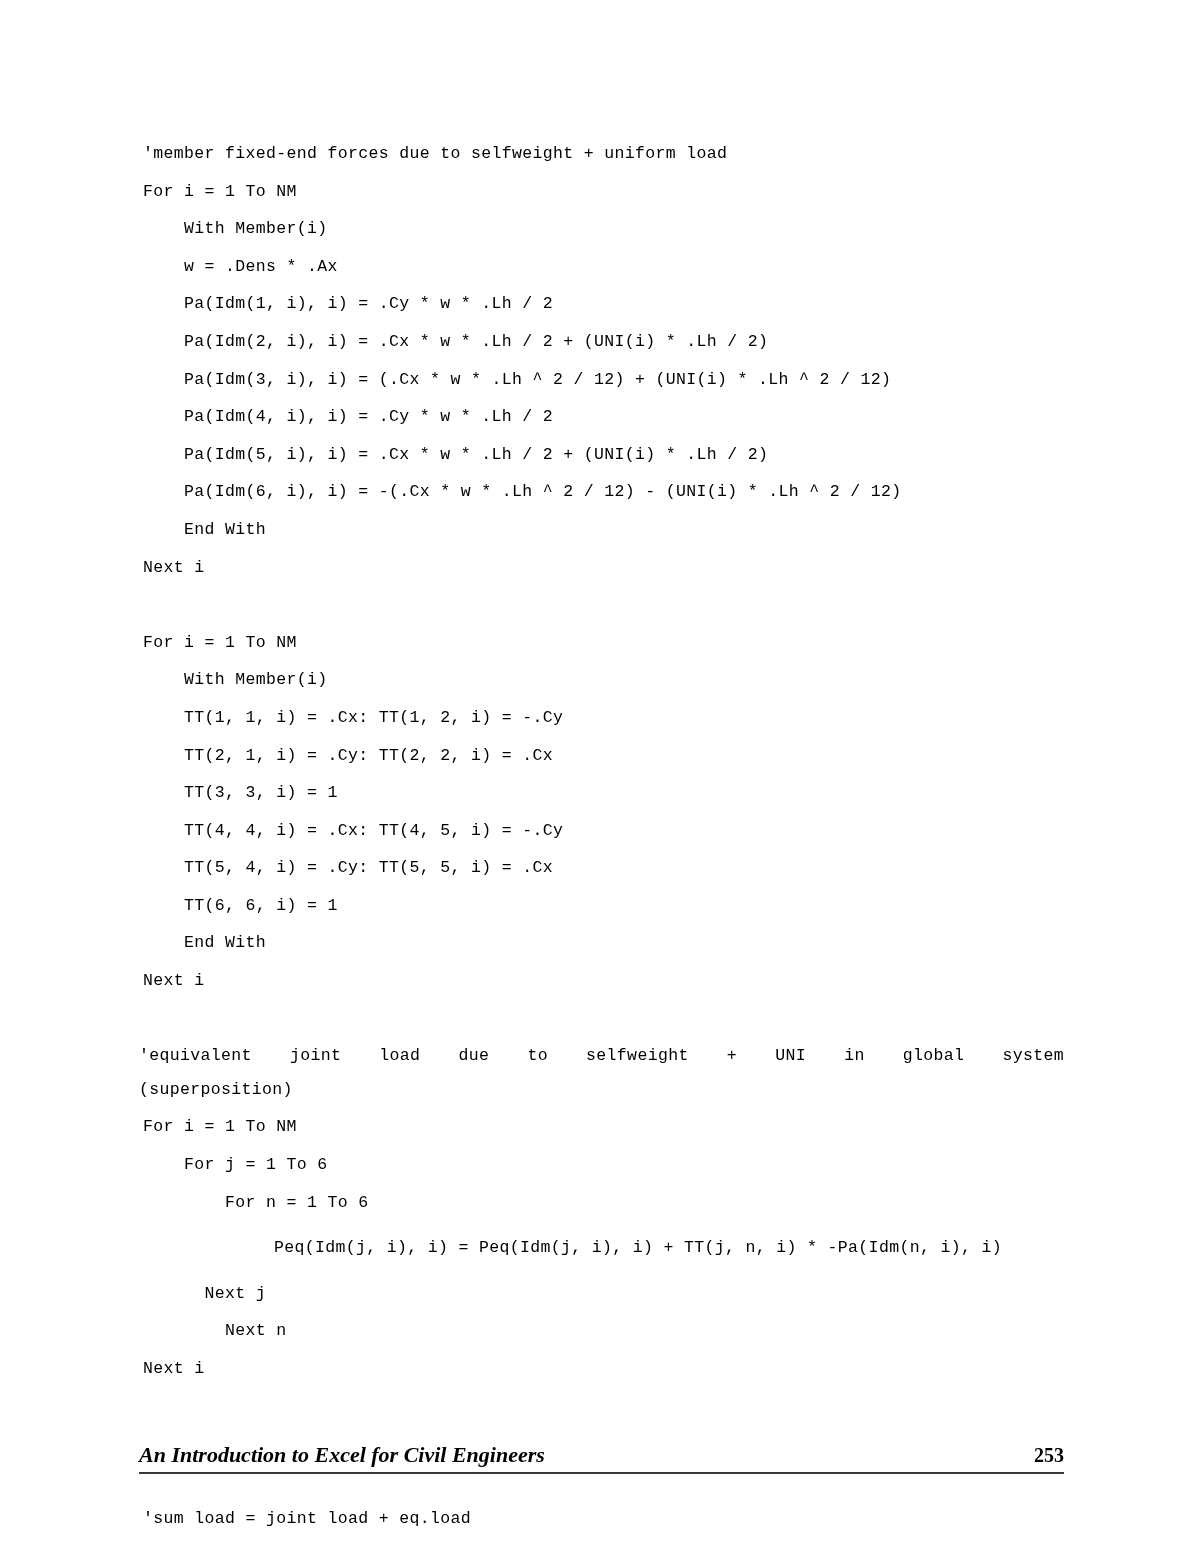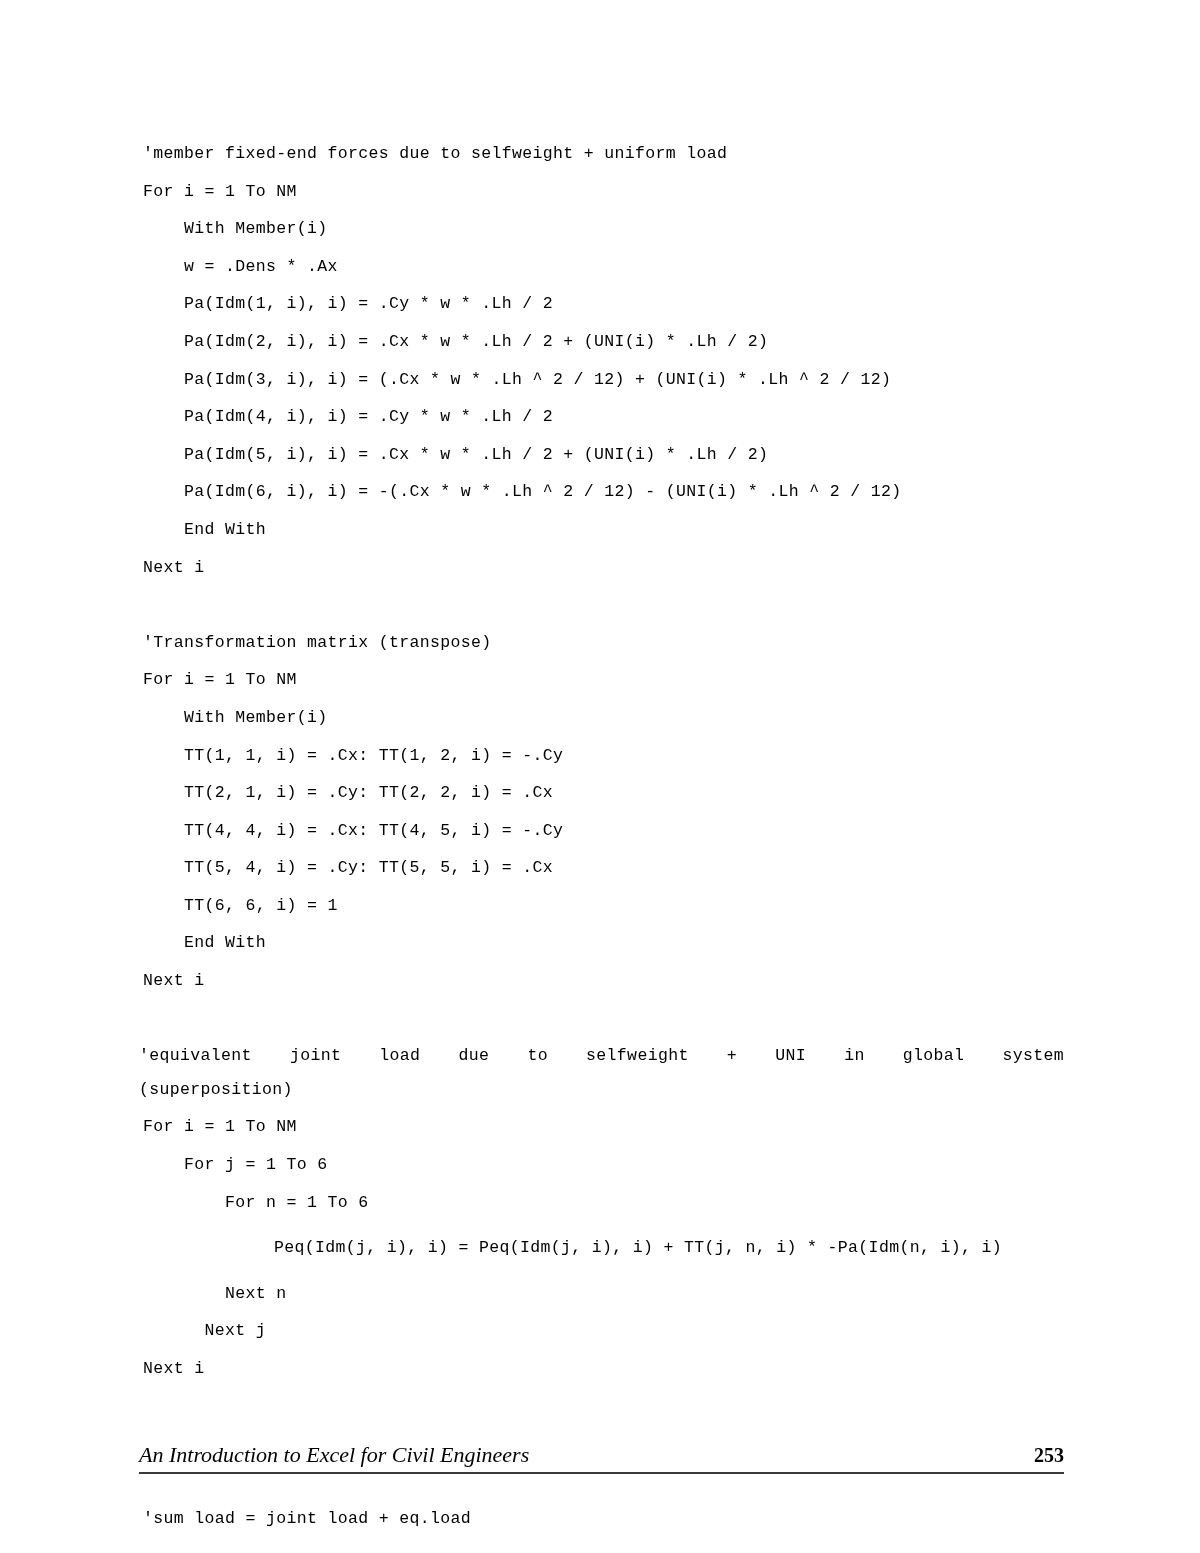--- a/index.html
+++ b/index.html
@@ -78,21 +78,21 @@
   .footer-row {
     display: flex;
     align-items: baseline;
     justify-content: space-between;
     padding-bottom: 4px;
     border-bottom: 2.2px solid #3a3a3a;
   }
   .footer-title {
     font-family: "Liberation Serif", "DejaVu Serif", serif;
     font-style: italic;
-    font-weight: 400;
+    font-weight: 700;
     font-size: 22px;
     color: #000000;
     white-space: nowrap;
   }
   .footer-page {
     font-family: "Liberation Serif", "DejaVu Serif", serif;
     font-weight: 700;
     font-size: 20px;
     color: #000000;
   }
@@ -114,44 +114,44 @@
       <div class="code-line">    Pa(Idm(3, i), i) = (.Cx * w * .Lh ^ 2 / 12) + (UNI(i) * .Lh ^ 2 / 12)</div>
       <div class="code-line">    Pa(Idm(4, i), i) = .Cy * w * .Lh / 2</div>
       <div class="code-line">    Pa(Idm(5, i), i) = .Cx * w * .Lh / 2 + (UNI(i) * .Lh / 2)</div>
       <div class="code-line">    Pa(Idm(6, i), i) = -(.Cx * w * .Lh ^ 2 / 12) - (UNI(i) * .Lh ^ 2 / 12)</div>
       <div class="code-line">    End With</div>
       <div class="code-line">Next i</div>
       <div class="code-line blank">&nbsp;</div>
     </div>
 
     <div>
-      <div class="code-line">'Transformation matrix (transpose)</div>
       <div class="code-line">For i = 1 To NM</div>
       <div class="code-line">    With Member(i)</div>
       <div class="code-line">    TT(1, 1, i) = .Cx: TT(1, 2, i) = -.Cy</div>
       <div class="code-line">    TT(2, 1, i) = .Cy: TT(2, 2, i) = .Cx</div>
+      <div class="code-line">    TT(3, 3, i) = 1</div>
       <div class="code-line">    TT(4, 4, i) = .Cx: TT(4, 5, i) = -.Cy</div>
       <div class="code-line">    TT(5, 4, i) = .Cy: TT(5, 5, i) = .Cx</div>
       <div class="code-line">    TT(6, 6, i) = 1</div>
       <div class="code-line">    End With</div>
       <div class="code-line">Next i</div>
       <div class="code-line blank">&nbsp;</div>
     </div>
 
     <div>
       <div class="code-para">
         <span class="j-line">'equivalent joint load due to selfweight + UNI in global system</span>
         <span class="j-tail">(superposition)</span>
       </div>
       <div class="code-line">For i = 1 To NM</div>
       <div class="code-line">    For j = 1 To 6</div>
       <div class="code-line">        For n = 1 To 6</div>
       <div class="code-wrap">            Peq(Idm(j, i), i) = Peq(Idm(j, i), i) + TT(j, n, i) * -Pa(Idm(n, i), i)</div>
+      <div class="code-line">      Next j</div>
       <div class="code-line">        Next n</div>
-      <div class="code-line">      Next j</div>
       <div class="code-line">Next i</div>
       <div class="code-line blank">&nbsp;</div>
       <div class="code-line blank">&nbsp;</div>
       <div class="code-line blank">&nbsp;</div>
     </div>
 
     <div>
       <div class="code-line">'sum load = joint load + eq.load</div>
     </div>
 

